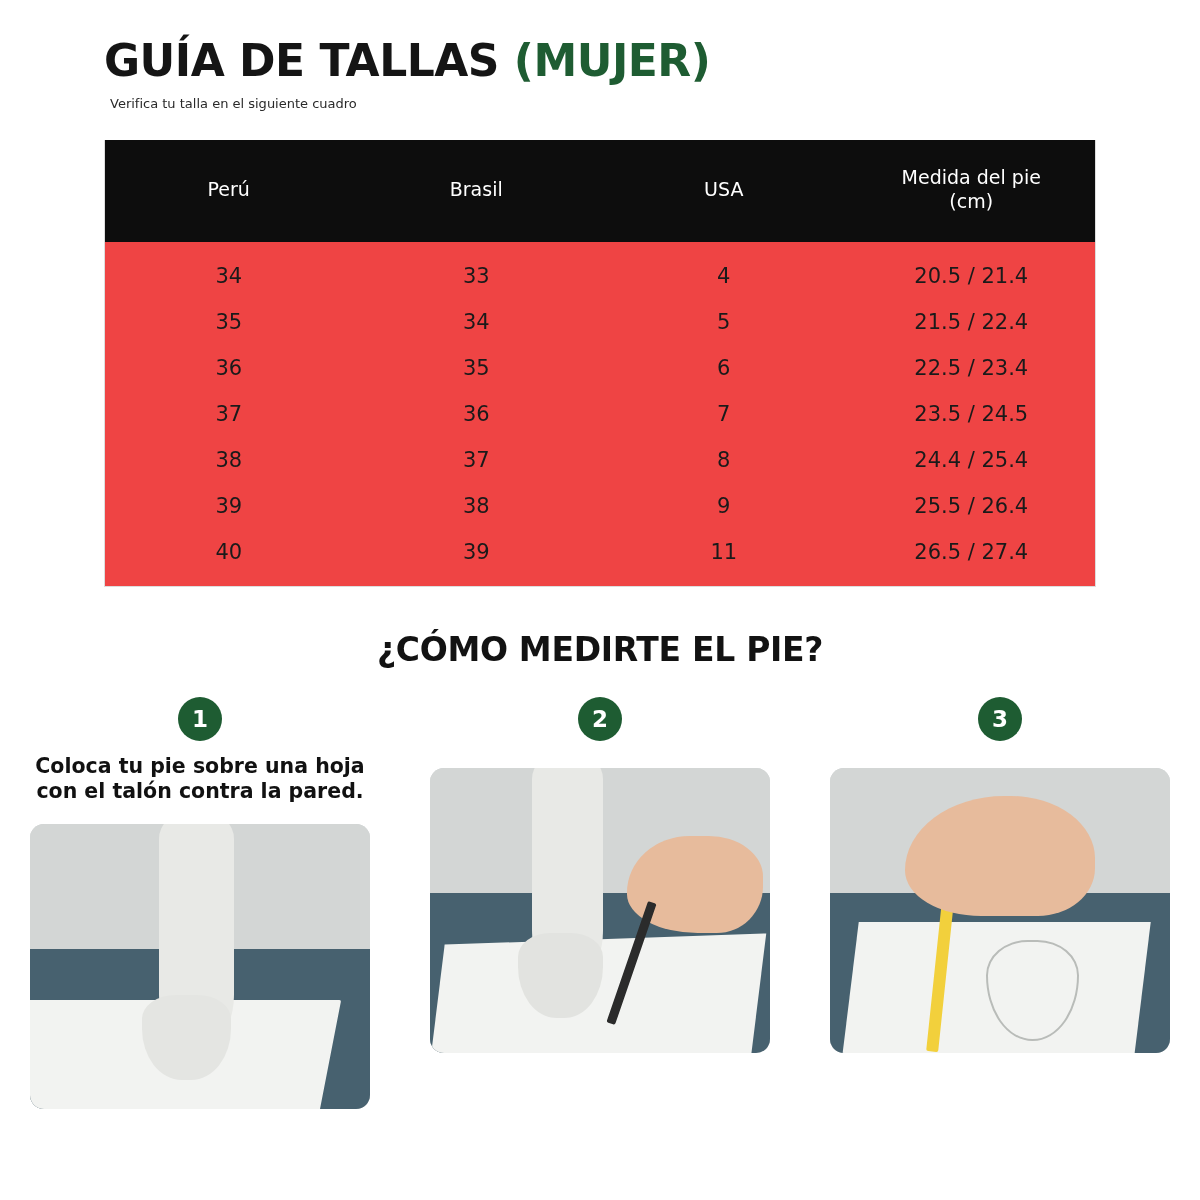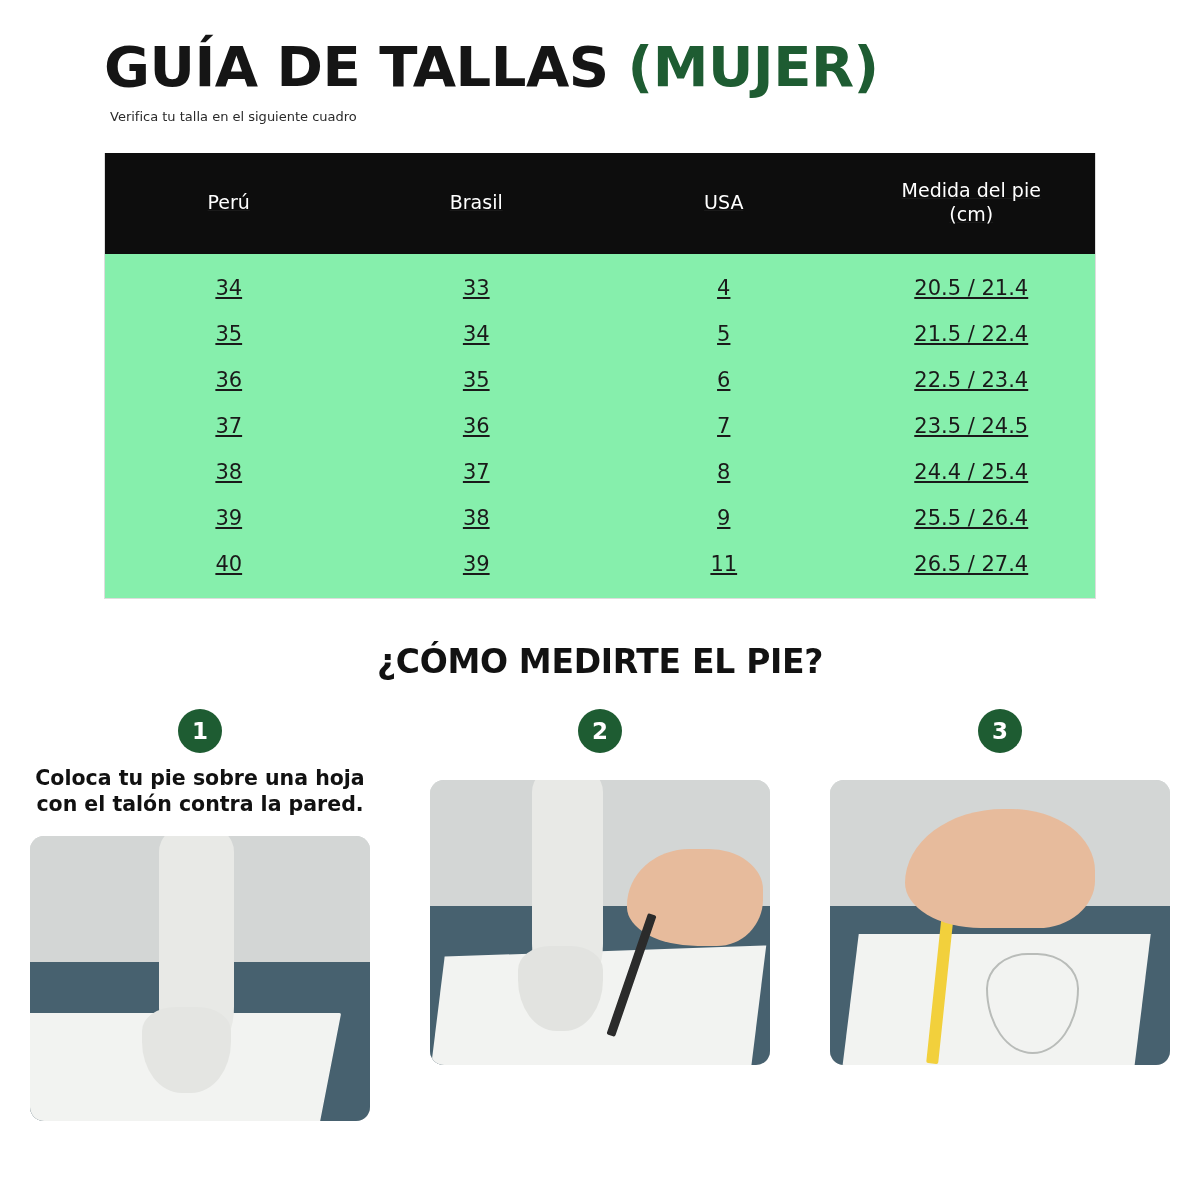--- a/index.html
+++ b/index.html
@@ -21,21 +21,21 @@
     height: 1200px;
     box-sizing: border-box;
     padding: 0;
   }
 
   
   .header {
     padding: 38px 0 0 104px;
   }
   .title {
-    font-size: 56px;
+    font-size: 44px;
     font-weight: 800;
     letter-spacing: -0.5px;
     line-height: 1.05;
     margin: 0;
     color: #151515;
   }
   .title .accent {
     color: #1e5c32;
   }
   .subtitle {
@@ -48,38 +48,37 @@
   
   .table-wrap {
     margin: 29px 104px 0 104px;
     border: 1px solid #dddddd;
     border-top: none;
   }
   table.size-table {
     width: 100%;
     border-collapse: collapse;
     table-layout: fixed;
-    text-decoration: underline;
   }
   table.size-table thead th {
     background: #0d0d0d;
     color: #ffffff;
     font-weight: 400;
     font-size: 19px;
     padding: 26px 6px 28px 6px;
     text-align: center;
     vertical-align: middle;
     line-height: 1.25;
   }
   table.size-table tbody td {
     text-align: center;
     font-size: 21px;
     color: #1a1a1a;
     padding: 11px 6px 11px 6px;
-    background: #86efac;
+    background: #ef4444;
   }
   table.size-table tbody tr:first-child td {
     padding-top: 22px;
   }
   table.size-table tbody tr:last-child td {
     padding-bottom: 22px;
   }
 
   
   .howto-title {

